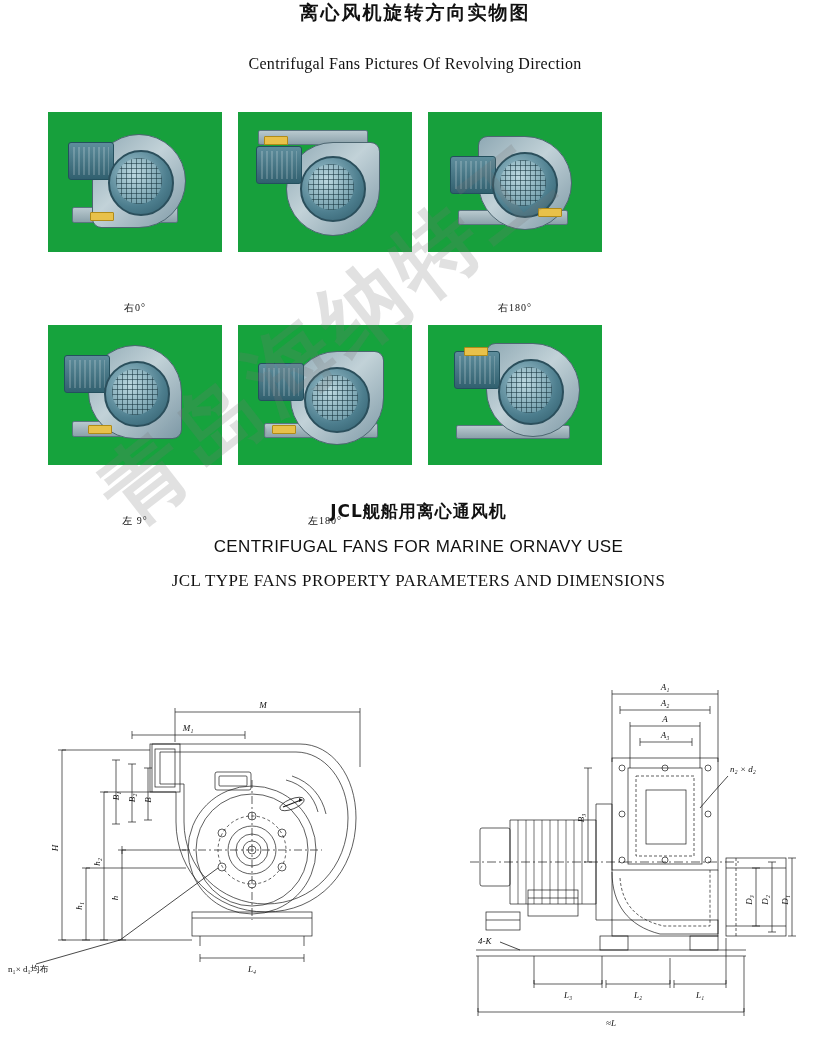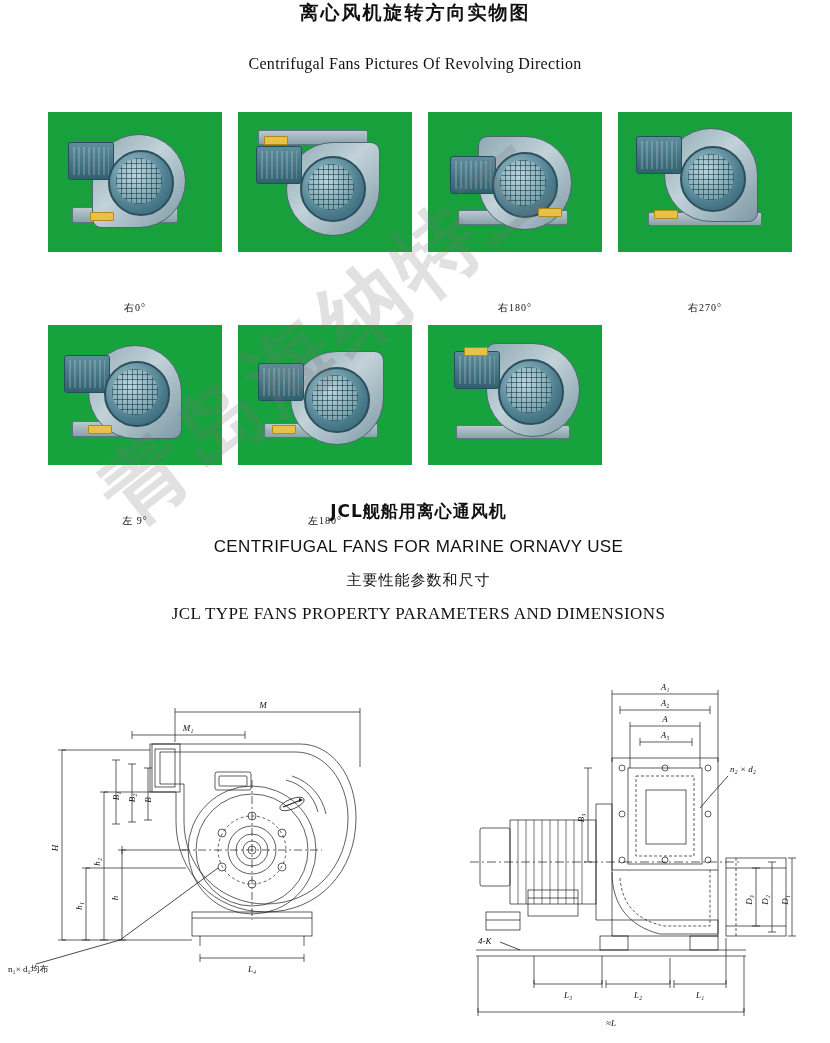--- a/index.html
+++ b/index.html
@@ -234,33 +234,20 @@
           <div class="scroll" style="left:50px;top:24px;border-radius:10% 50% 50% 50%;"></div>
           <div class="motor" style="left:22px;top:44px;"></div>
           <div class="hub" style="left:64px;top:40px;"></div>
           <div class="mesh" style="left:72px;top:48px;"></div>
           <div class="tag" style="left:110px;top:96px;"></div>
         </div>
       </div>
       <div class="caption">右180°</div>
     </div>
 
-    <div class="photo-cell">
-      <div class="photo">
-        <div class="fan">
-          <div class="base" style="left:30px;top:100px;width:112px;height:12px;border-radius:2px;"></div>
-          <div class="scroll" style="left:46px;top:16px;border-radius:50% 50% 10% 50%;"></div>
-          <div class="motor" style="left:18px;top:24px;"></div>
-          <div class="hub" style="left:62px;top:34px;"></div>
-          <div class="mesh" style="left:70px;top:42px;"></div>
-          <div class="tag" style="left:36px;top:98px;"></div>
-        </div>
-      </div>
-      <div class="caption">右270°</div>
-    </div>
 
   </div>
 
   <div class="photo-row row2">
 
     <div class="photo-cell">
       <div class="photo g2">
         <div class="fan">
           <div class="base" style="left:24px;top:96px;width:104px;height:14px;border-radius:2px;"></div>
           <div class="scroll" style="left:40px;top:20px;border-radius:50% 50% 10% 50%;"></div>
@@ -302,21 +289,20 @@
     </div>
 
   </div>
 </div>
 
 <div class="watermark">青岛海纳特工</div>
 
 <div class="mid-block">
   <div class="mid-zh">JCL舰船用离心通风机</div>
   <div class="mid-en">CENTRIFUGAL FANS FOR MARINE ORNAVY USE</div>
-  <div class="mid-zh2">主要性能参数和尺寸</div>
   <div class="mid-en2">JCL TYPE FANS PROPERTY PARAMETERS AND DIMENSIONS</div>
 </div>
 
 <div class="drawings">
   <svg width="830" height="371" viewBox="0 0 830 371" xmlns="http://www.w3.org/2000/svg">
     <g fill="none" stroke="#1a1a1a" stroke-width="0.7">
 
       <g>
 
         <line x1="175" y1="40" x2="360" y2="40"></line>

